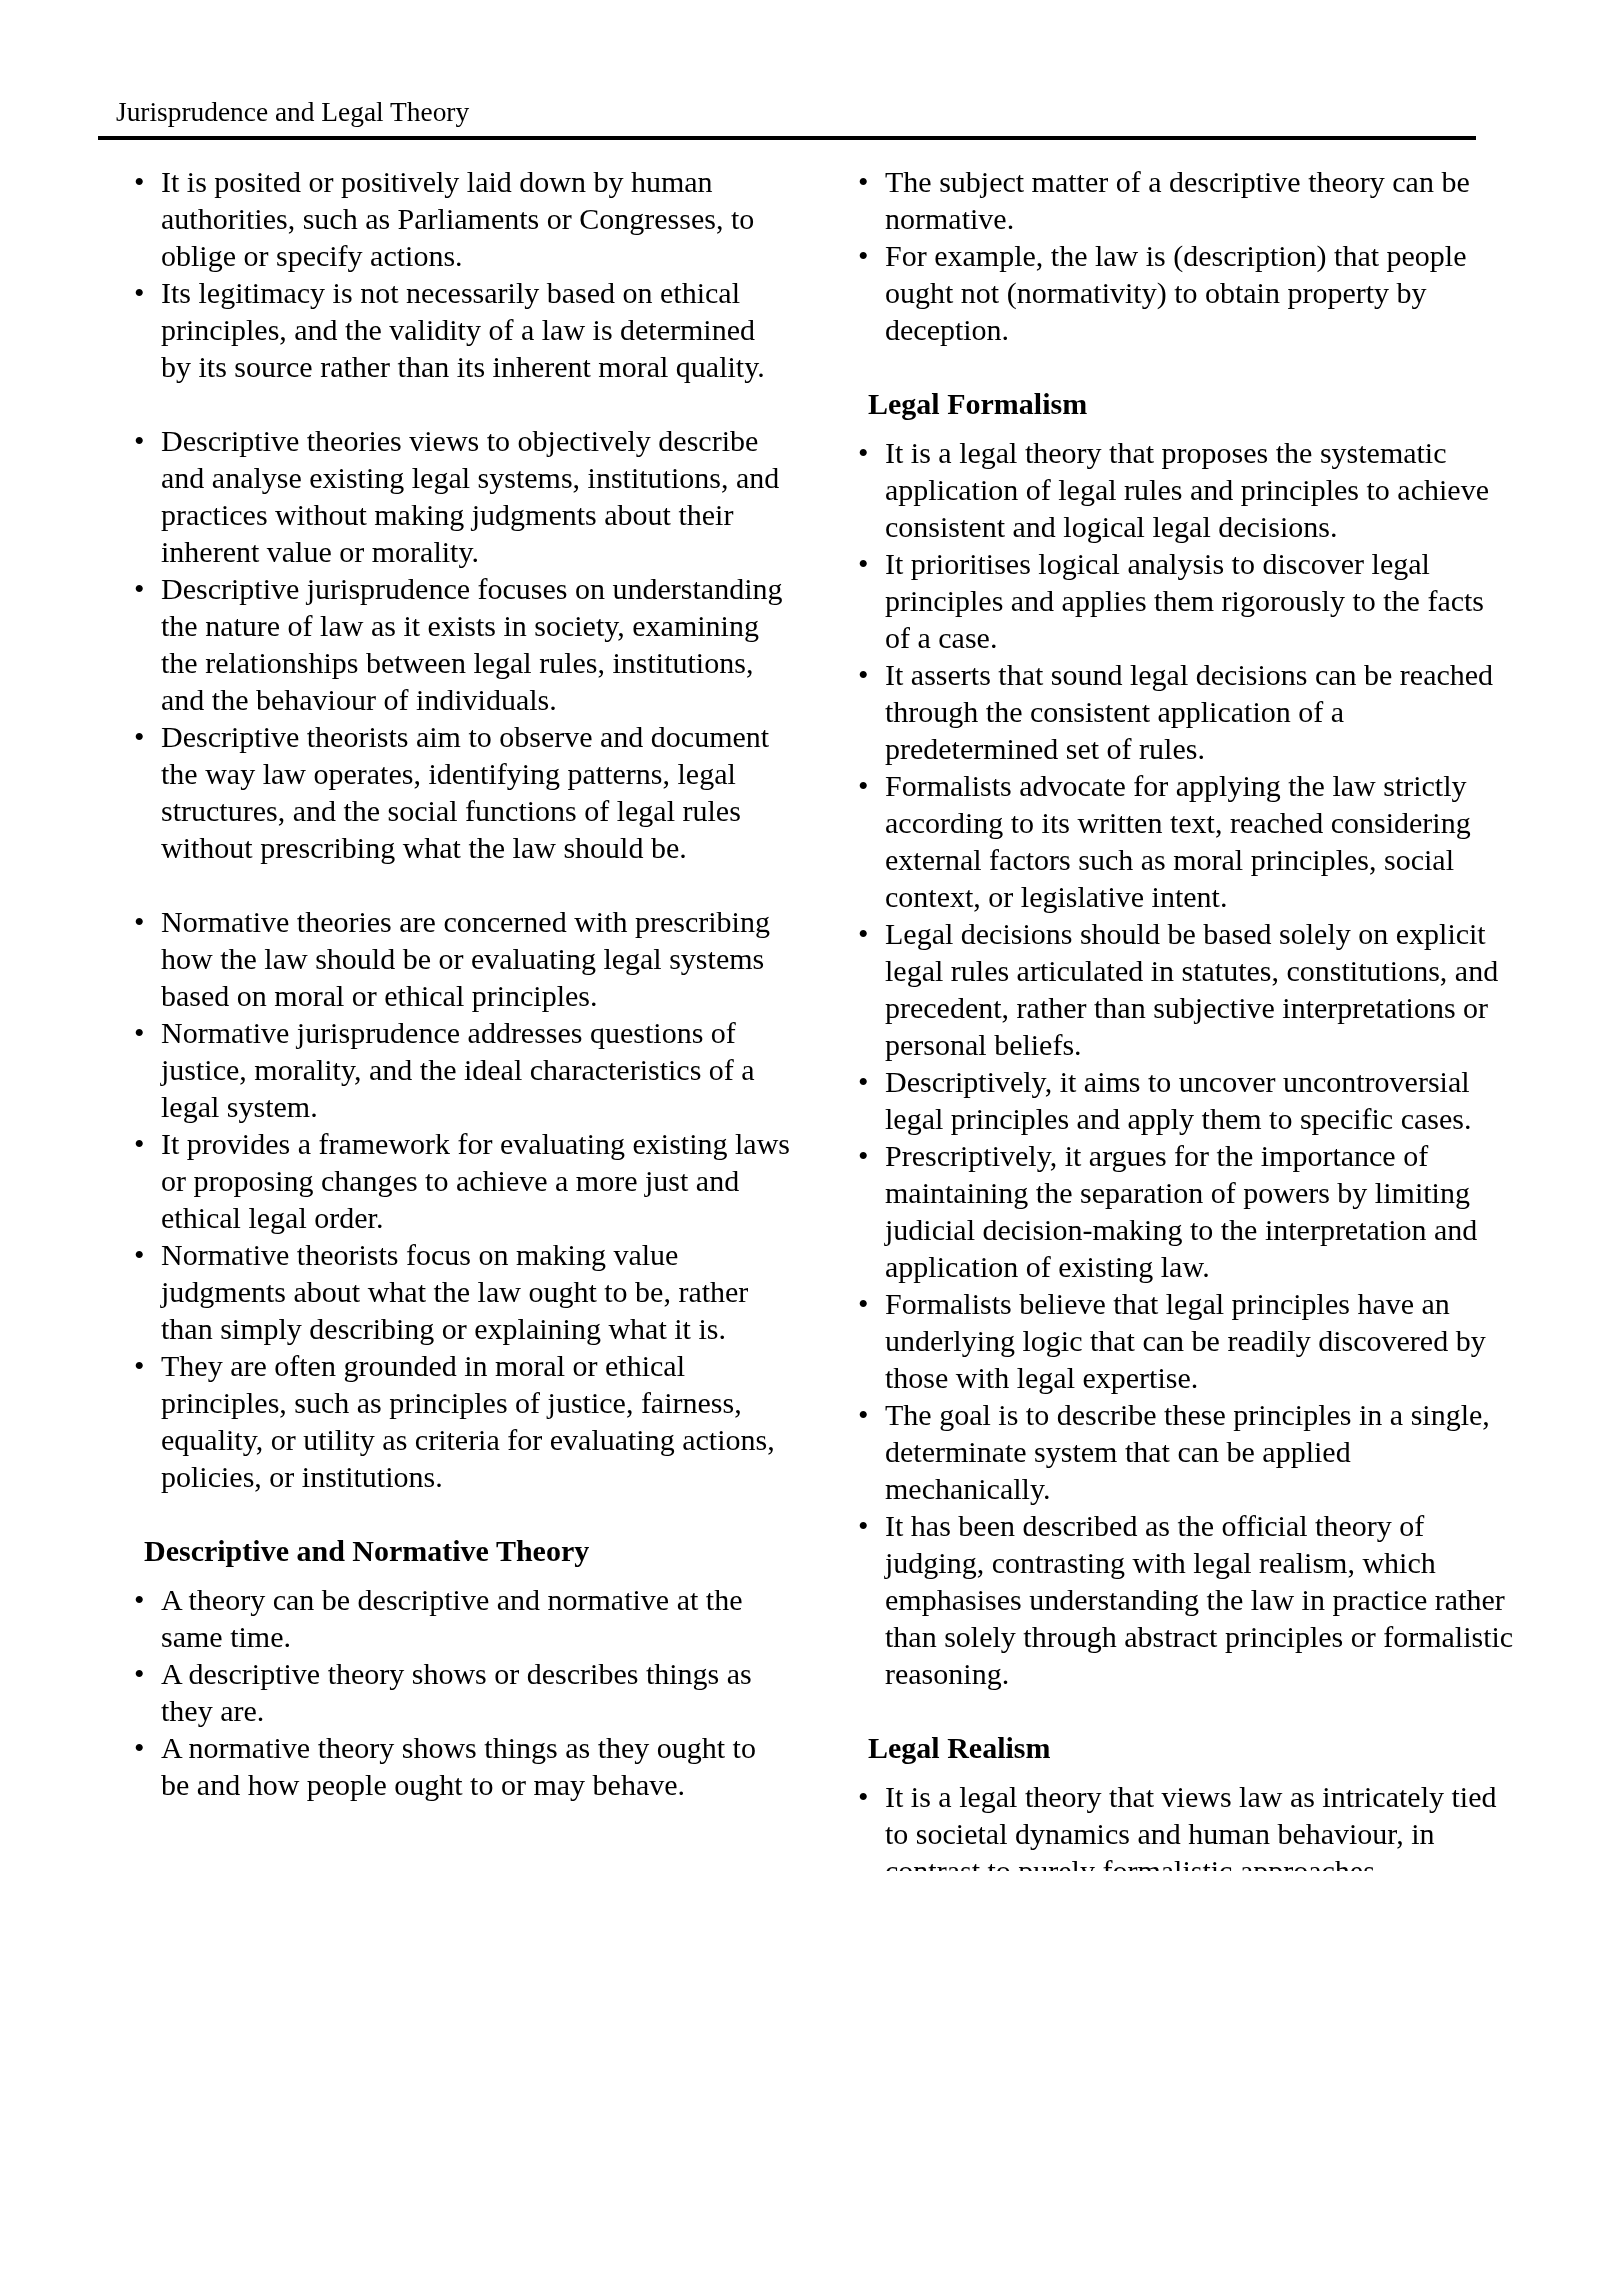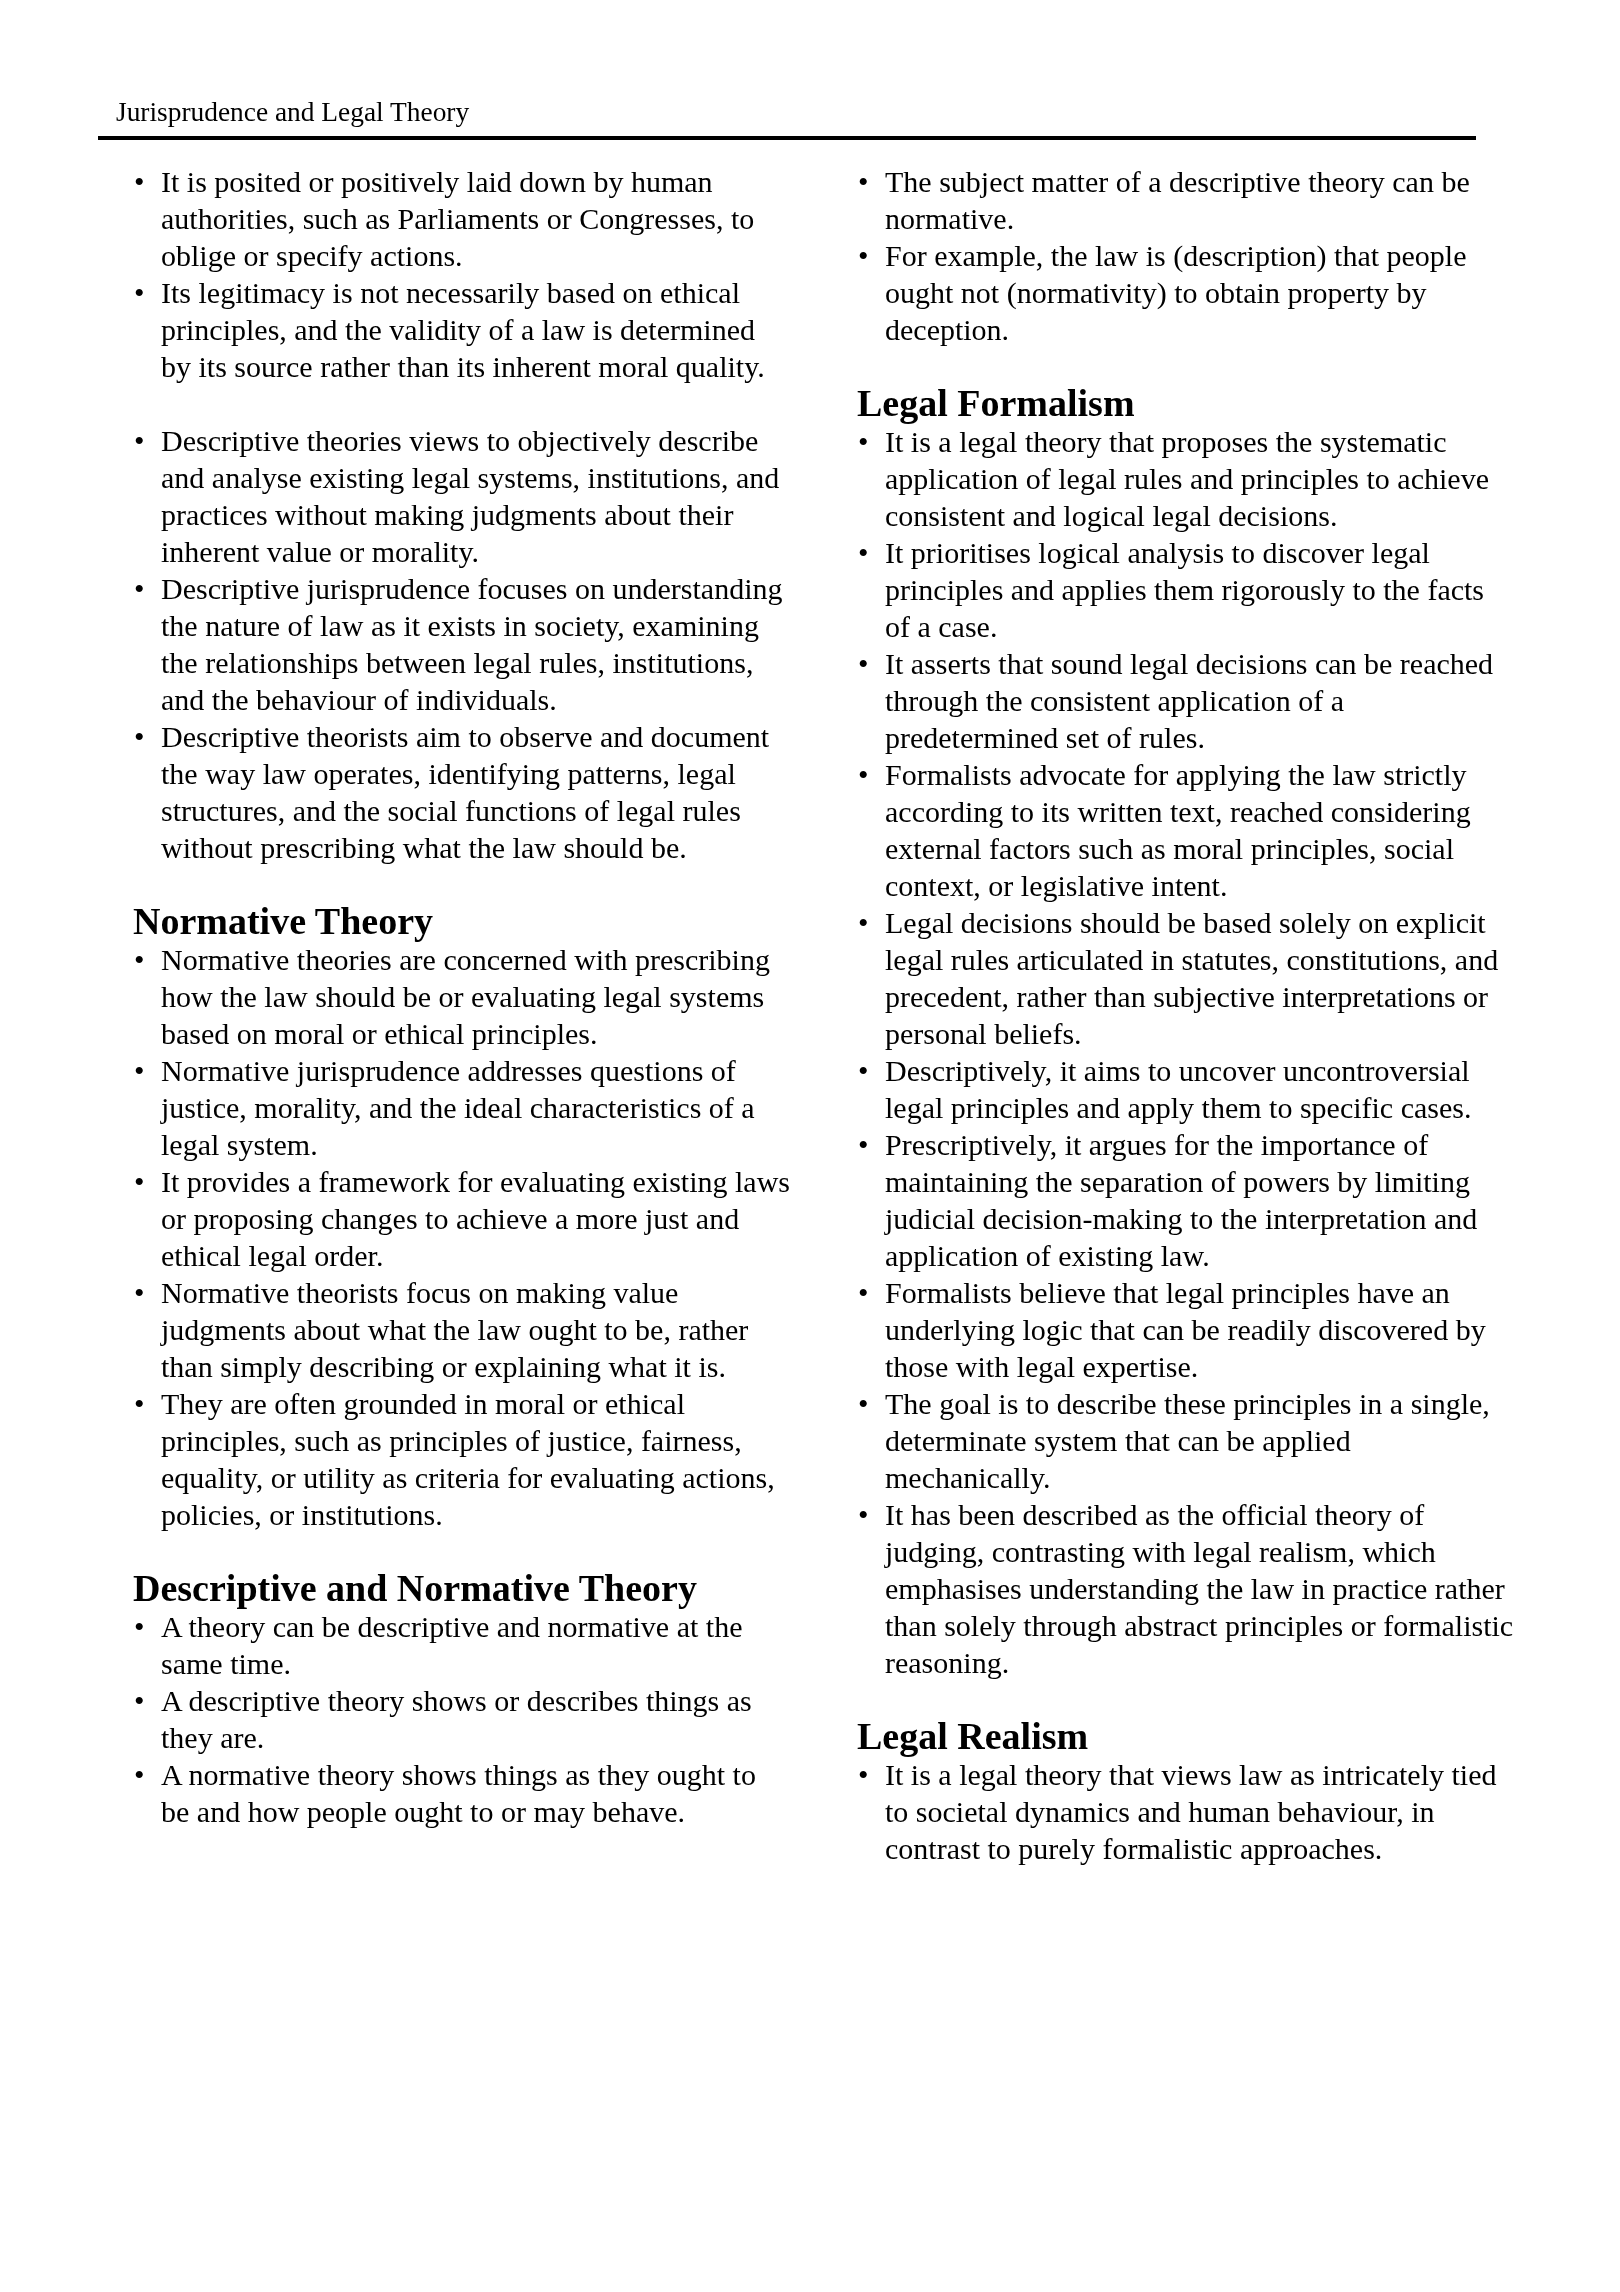--- a/index.html
+++ b/index.html
@@ -43,22 +43,22 @@
   li.bullet-item { display: flex; align-items: flex-start; }
   .bullet {
     flex: 0 0 29px;
     width: 29px;
     padding-left: 2px;
     box-sizing: border-box;
   }
   .bullet-text { flex: 1; }
   .section { margin-top: 37px; }
   .section-heading {
-    margin: 1px;
-    font-size: 38px;
+    margin: 12px;
+    font-size: 30px;
     line-height: 37px;
     font-weight: bold;
   }
   .page-footer {
     position: absolute;
     left: 116px; top: 2162px;
     width: 1344px;
     display: flex;
     justify-content: space-between;
     font-size: 28px;
@@ -101,21 +101,20 @@
             <span class="bullet-text">Descriptive jurisprudence focuses on understanding the nature of law as it exists in society, examining the relationships between legal rules, institutions, and the behaviour of individuals.</span>
           </li>
           <li class="bullet-item">
             <span class="bullet">•</span>
             <span class="bullet-text">Descriptive theorists aim to observe and document the way law operates, identifying patterns, legal structures, and the social functions of legal rules without prescribing what the law should be.</span>
           </li>
         </ul>
       </div>
 
       <div class="section">
-        <h2 class="section-heading">Normative Theory</h2>
         <ul class="bullet-list">
           <li class="bullet-item">
             <span class="bullet">•</span>
             <span class="bullet-text">Normative theories are concerned with prescribing how the law should be or evaluating legal systems based on moral or ethical principles.</span>
           </li>
           <li class="bullet-item">
             <span class="bullet">•</span>
             <span class="bullet-text">Normative jurisprudence addresses questions of justice, morality, and the ideal characteristics of a legal system.</span>
           </li>
           <li class="bullet-item">

